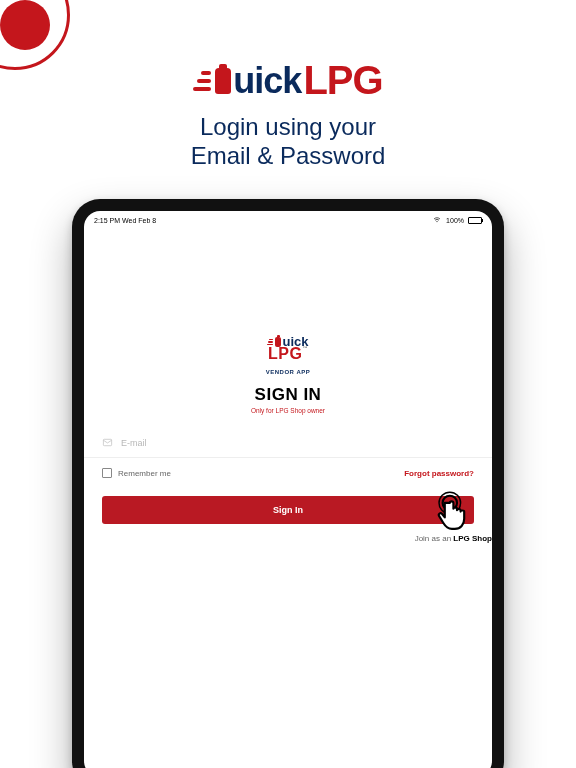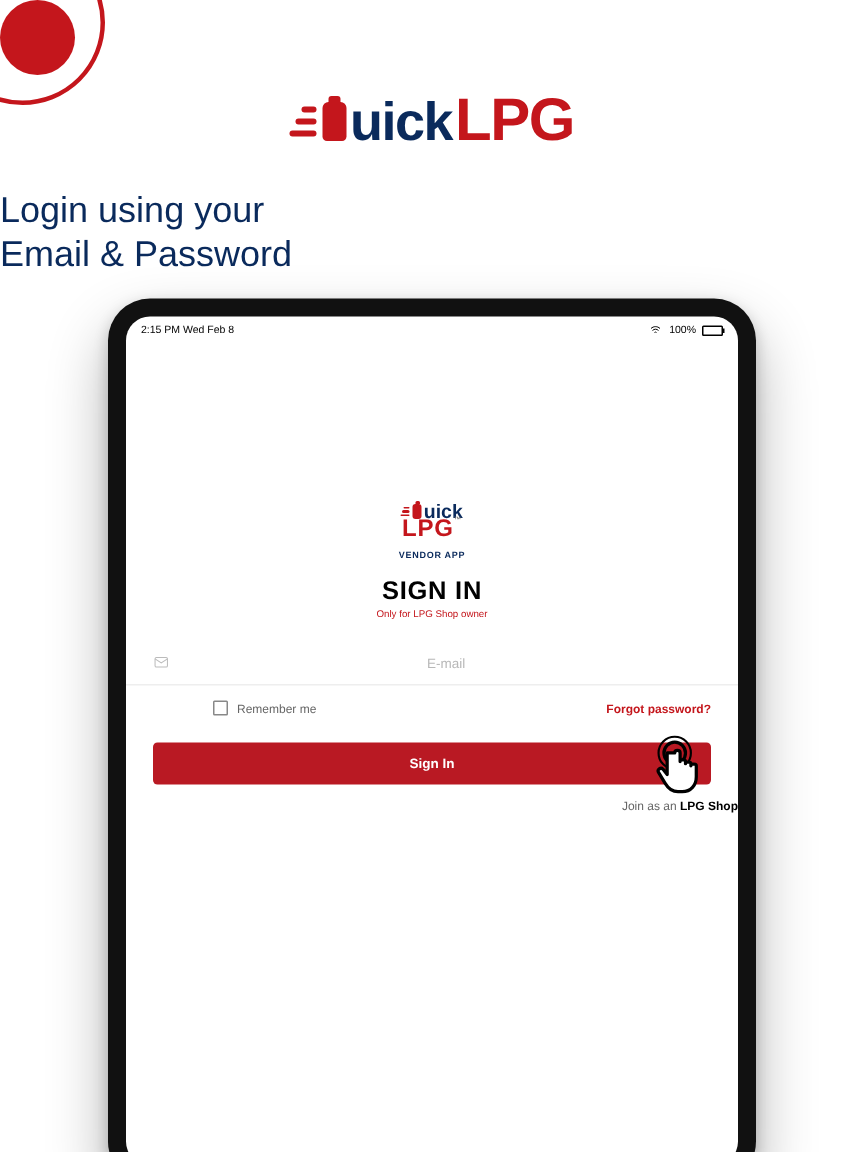--- a/index.html
+++ b/index.html
@@ -73,26 +73,26 @@
     color: #0a2a5c;
     letter-spacing: -1px;
   }
   .logo-lpg {
     font-size: 40px;
     font-weight: 900;
     color: #c4161c;
     letter-spacing: -1px;
   }
   .tagline {
-    text-align: left;
+    text-align: center;
     color: #0a2a5c;
     font-size: 24px;
     font-weight: 500;
     line-height: 1.2;
-    margin-top: 24px;
+    margin-top: 10px;
   }
 
   
   .device {
     position: absolute;
     left: 50%;
     transform: translateX(-50%);
     top: 199px;
     width: 432px;
     height: 590px;
@@ -177,30 +177,28 @@
     border-bottom: 1px solid #eee;
   }
   .field svg { width: 11px; height: 11px; stroke:#bbb; fill:none; stroke-width:1.5;}
   .field-input {
     flex: 1;
     border: none;
     outline: none;
     font-size: 9px;
     color: #333;
     background: transparent;
-    text-align: center;
   }
   .field-input::placeholder { color: #b8b8b8; }
   .eye { width:11px; height:11px; stroke:#ccc; fill:none; stroke-width:1.5;}
   .row-opts {
     display: flex;
     justify-content: space-between;
     align-items: center;
     padding: 10px 18px;
-    margin-left: 40px;
   }
   .remember { display:flex; align-items:center; gap:6px; font-size:8px; color:#666;}
   .checkbox {
     width: 10px; height: 10px;
     border: 1.2px solid #888;
     border-radius: 1px;
     background: #fff;
   }
   .forgot { font-size: 8px; color:#c4161c; font-weight:700; }
   .signin-btn {

